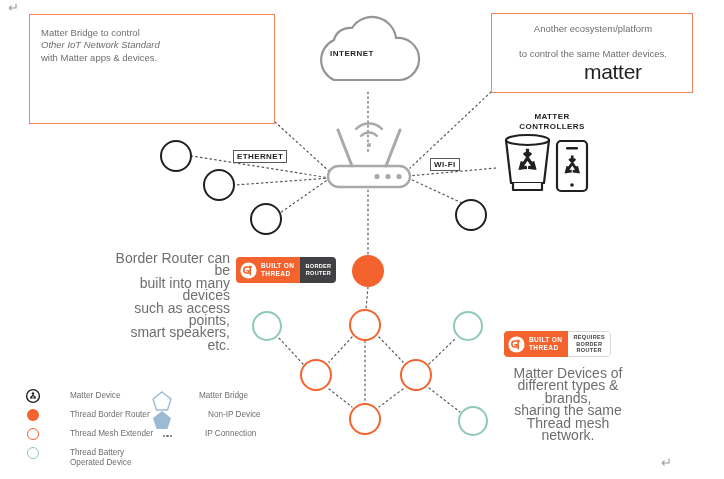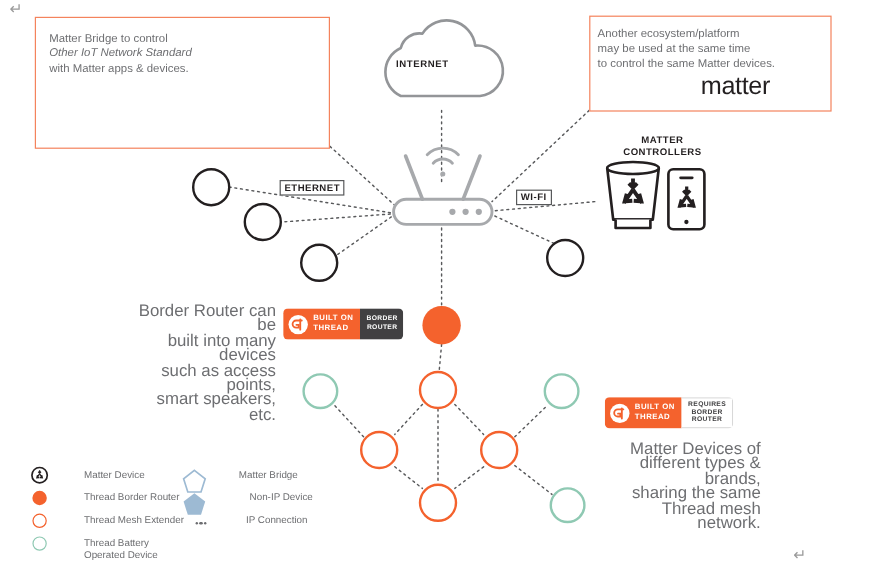--- a/index.html
+++ b/index.html
@@ -58,20 +58,21 @@
   }
   #bridge-text {
     left: 11px; top: 12px;
     width: 160px;
     text-align: left;
   }
   #bridge-text .ital { font-style: italic; }
   #eco-text {
     left: 6px; top: 9px;
     width: 190px;
+    text-align: center;
   }
 
   
   #matter-wordmark {
     position: absolute;
     left: 555px; top: 60px;
     display: flex;
     align-items: center;
     gap: 7px;
   }
@@ -89,21 +90,21 @@
     color: #6d6e71;
   }
   #text-border-router {
     left: 104px; top: 252px;
     width: 126px;
     text-align: right;
   }
   #text-matter-devices {
     left: 502px; top: 367px;
     width: 132px;
-    text-align: right;
+    text-align: center;
   }
 
   .tag-label {
     position: absolute;
     font-size: 8px;
     font-weight: bold;
     letter-spacing: 0.4px;
     color: #231f20;
     background: #ffffff;
     border: 1.2px solid #58595b;
@@ -453,21 +454,21 @@
     <div class="callout-text" id="bridge-text">
       <span>Matter Bridge to control</span><br>
       <span class="ital">Other IoT Network Standard</span><br>
       <span>with Matter apps &amp; devices.</span>
     </div>
   </div>
 
   <div class="callout" id="callout-ecosystem">
     <div class="callout-text" id="eco-text">
       <span>Another ecosystem/platform</span><br>
-      <span>may be used at the same time</span><br>
+      <br>
       <span>to control the same Matter devices.</span>
     </div>
   </div>
 
   <div id="matter-wordmark">
     <span style="width:22px;"></span>
     <span class="mw-text">matter</span>
   </div>
 
   <div id="label-internet">INTERNET</div>

